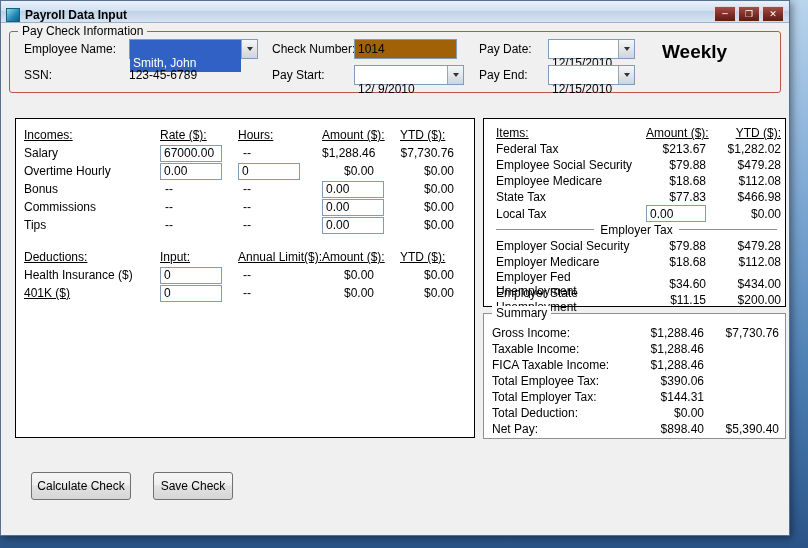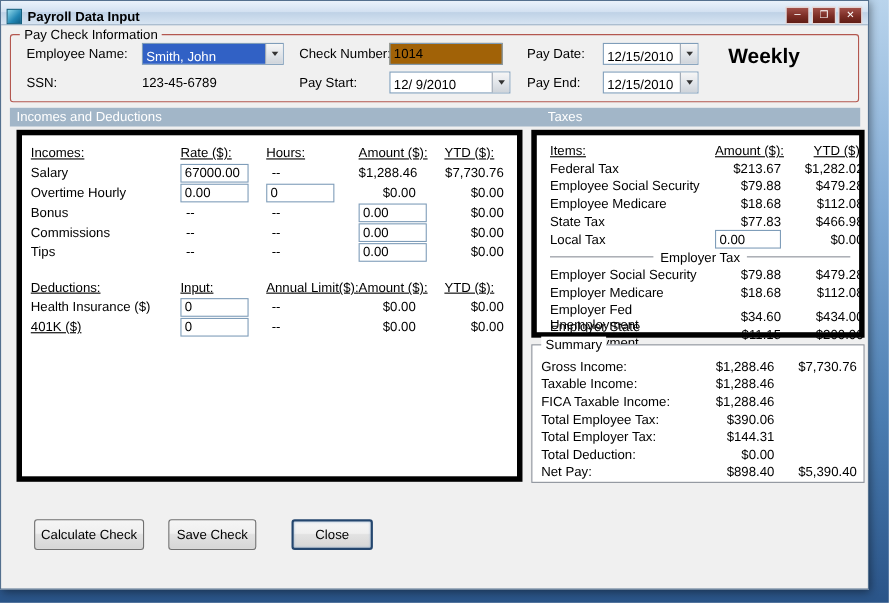--- a/index.html
+++ b/index.html
@@ -26,31 +26,31 @@
   .groupbox{position:absolute;left:8px;top:30px;width:772px;height:62px;
     border:1px solid #b3574f;border-radius:3px}
   .group-label{position:absolute;top:-8px;left:8px;background:#f0f0f0;padding:0 4px;white-space:nowrap}
   .lbl{position:absolute;white-space:nowrap}
   .static-val{position:absolute;white-space:nowrap}
   .weekly{position:absolute;font-weight:bold;font-size:19px;white-space:nowrap}
   
   .tb{position:absolute;height:20px;border:1px solid #7f9db9;background:#a16207;
     font-family:"Liberation Sans",sans-serif;font-size:12px;padding:1px 3px}
   .combo{position:absolute;height:20px;border:1px solid #7f9db9;background:#fff;display:flex;cursor:default}
-  .combo-text{flex:1;padding:4px 3px;white-space:nowrap;overflow:hidden}
+  .combo-text{flex:1;padding:16px 3px;white-space:nowrap;overflow:hidden}
   .combo-text.selected{background:#3161c5;color:#fff}
   .combo-btn{width:16px;background:linear-gradient(180deg,#f6f6f6,#dfe3e8 60%,#cfd4da);
     border-left:1px solid #9aa4b0;display:flex;align-items:center;justify-content:center;cursor:pointer}
   .arrow{width:0;height:0;border-left:3px solid transparent;border-right:3px solid transparent;border-top:4px solid #333}
   
   .section-bar{position:absolute;left:8px;top:97px;width:773px;height:17px;background:#a2b6c8;color:#fff}
   .section-bar .s1{position:absolute;left:6px;top:1px}
   .section-bar .s2{position:absolute;left:489px;top:1px}
   
-  .panel{position:absolute;background:#fff;border:5px solid #000000}
+  .panel{position:absolute;background:#fff;border:1px solid #000000}
   .left-panel{left:14px;top:117px;width:460px;height:320px;padding:7px 0 0 8px}
   .tax-panel{left:482px;top:117px;width:303px;height:189px;padding:6px 8px 0 12px}
   .summary-box{position:absolute;left:482px;top:312px;width:303px;height:126px;background:#fff;
     border:1px solid #8a8f98;padding:11px 8px 0 8px}
   .summary-box .group-label{background:#fff;top:-8px}
   
   .grid-row{display:grid;grid-template-columns:136px 78px 84px 78px 66px;align-items:center;height:18px}
   .tax-row{display:grid;grid-template-columns:150px 60px 75px;align-items:center;height:16px}
   .sum-row{display:grid;grid-template-columns:150px 62px 75px;align-items:center;height:16px}
   .hdr{text-decoration:underline;white-space:nowrap}
@@ -125,24 +125,20 @@
 
     <span class="lbl" style="left:469px;top:36px">Pay End:</span>
     <span class="combo" style="left:538px;top:33px;width:87px">
       <span class="combo-text">12/15/2010</span>
       <span class="combo-btn">
           <span class="arrow"></span>
         </span>
     </span>
   </div>
 
-  <div class="section-bar">
-    <span class="s1">Incomes and Deductions</span>
-    <span class="s2">Taxes</span>
-  </div>
 
   <div class="panel left-panel">
     <div class="grid-row">
       <span class="hdr">Incomes:</span>
       <span class="hdr">Rate ($):</span>
       <span class="hdr">Hours:</span>
       <span class="hdr">Amount ($):</span>
       <span class="hdr">YTD ($):</span>
     </div>
 
@@ -309,15 +305,14 @@
     </div>
     <div class="sum-row">
       <span>Net Pay:</span>
       <span class="numr">$898.40</span>
       <span class="numr">$5,390.40</span>
     </div>
   </div>
 
   <button class="btn" style="left:30px;top:471px;width:100px">Calculate Check</button>
   <button class="btn" style="left:152px;top:471px;width:80px">Save Check</button>
-  <button class="btn focus" style="left:264px;top:471px;width:74px">Close</button>
 
 </div>
 
 </body></html>

